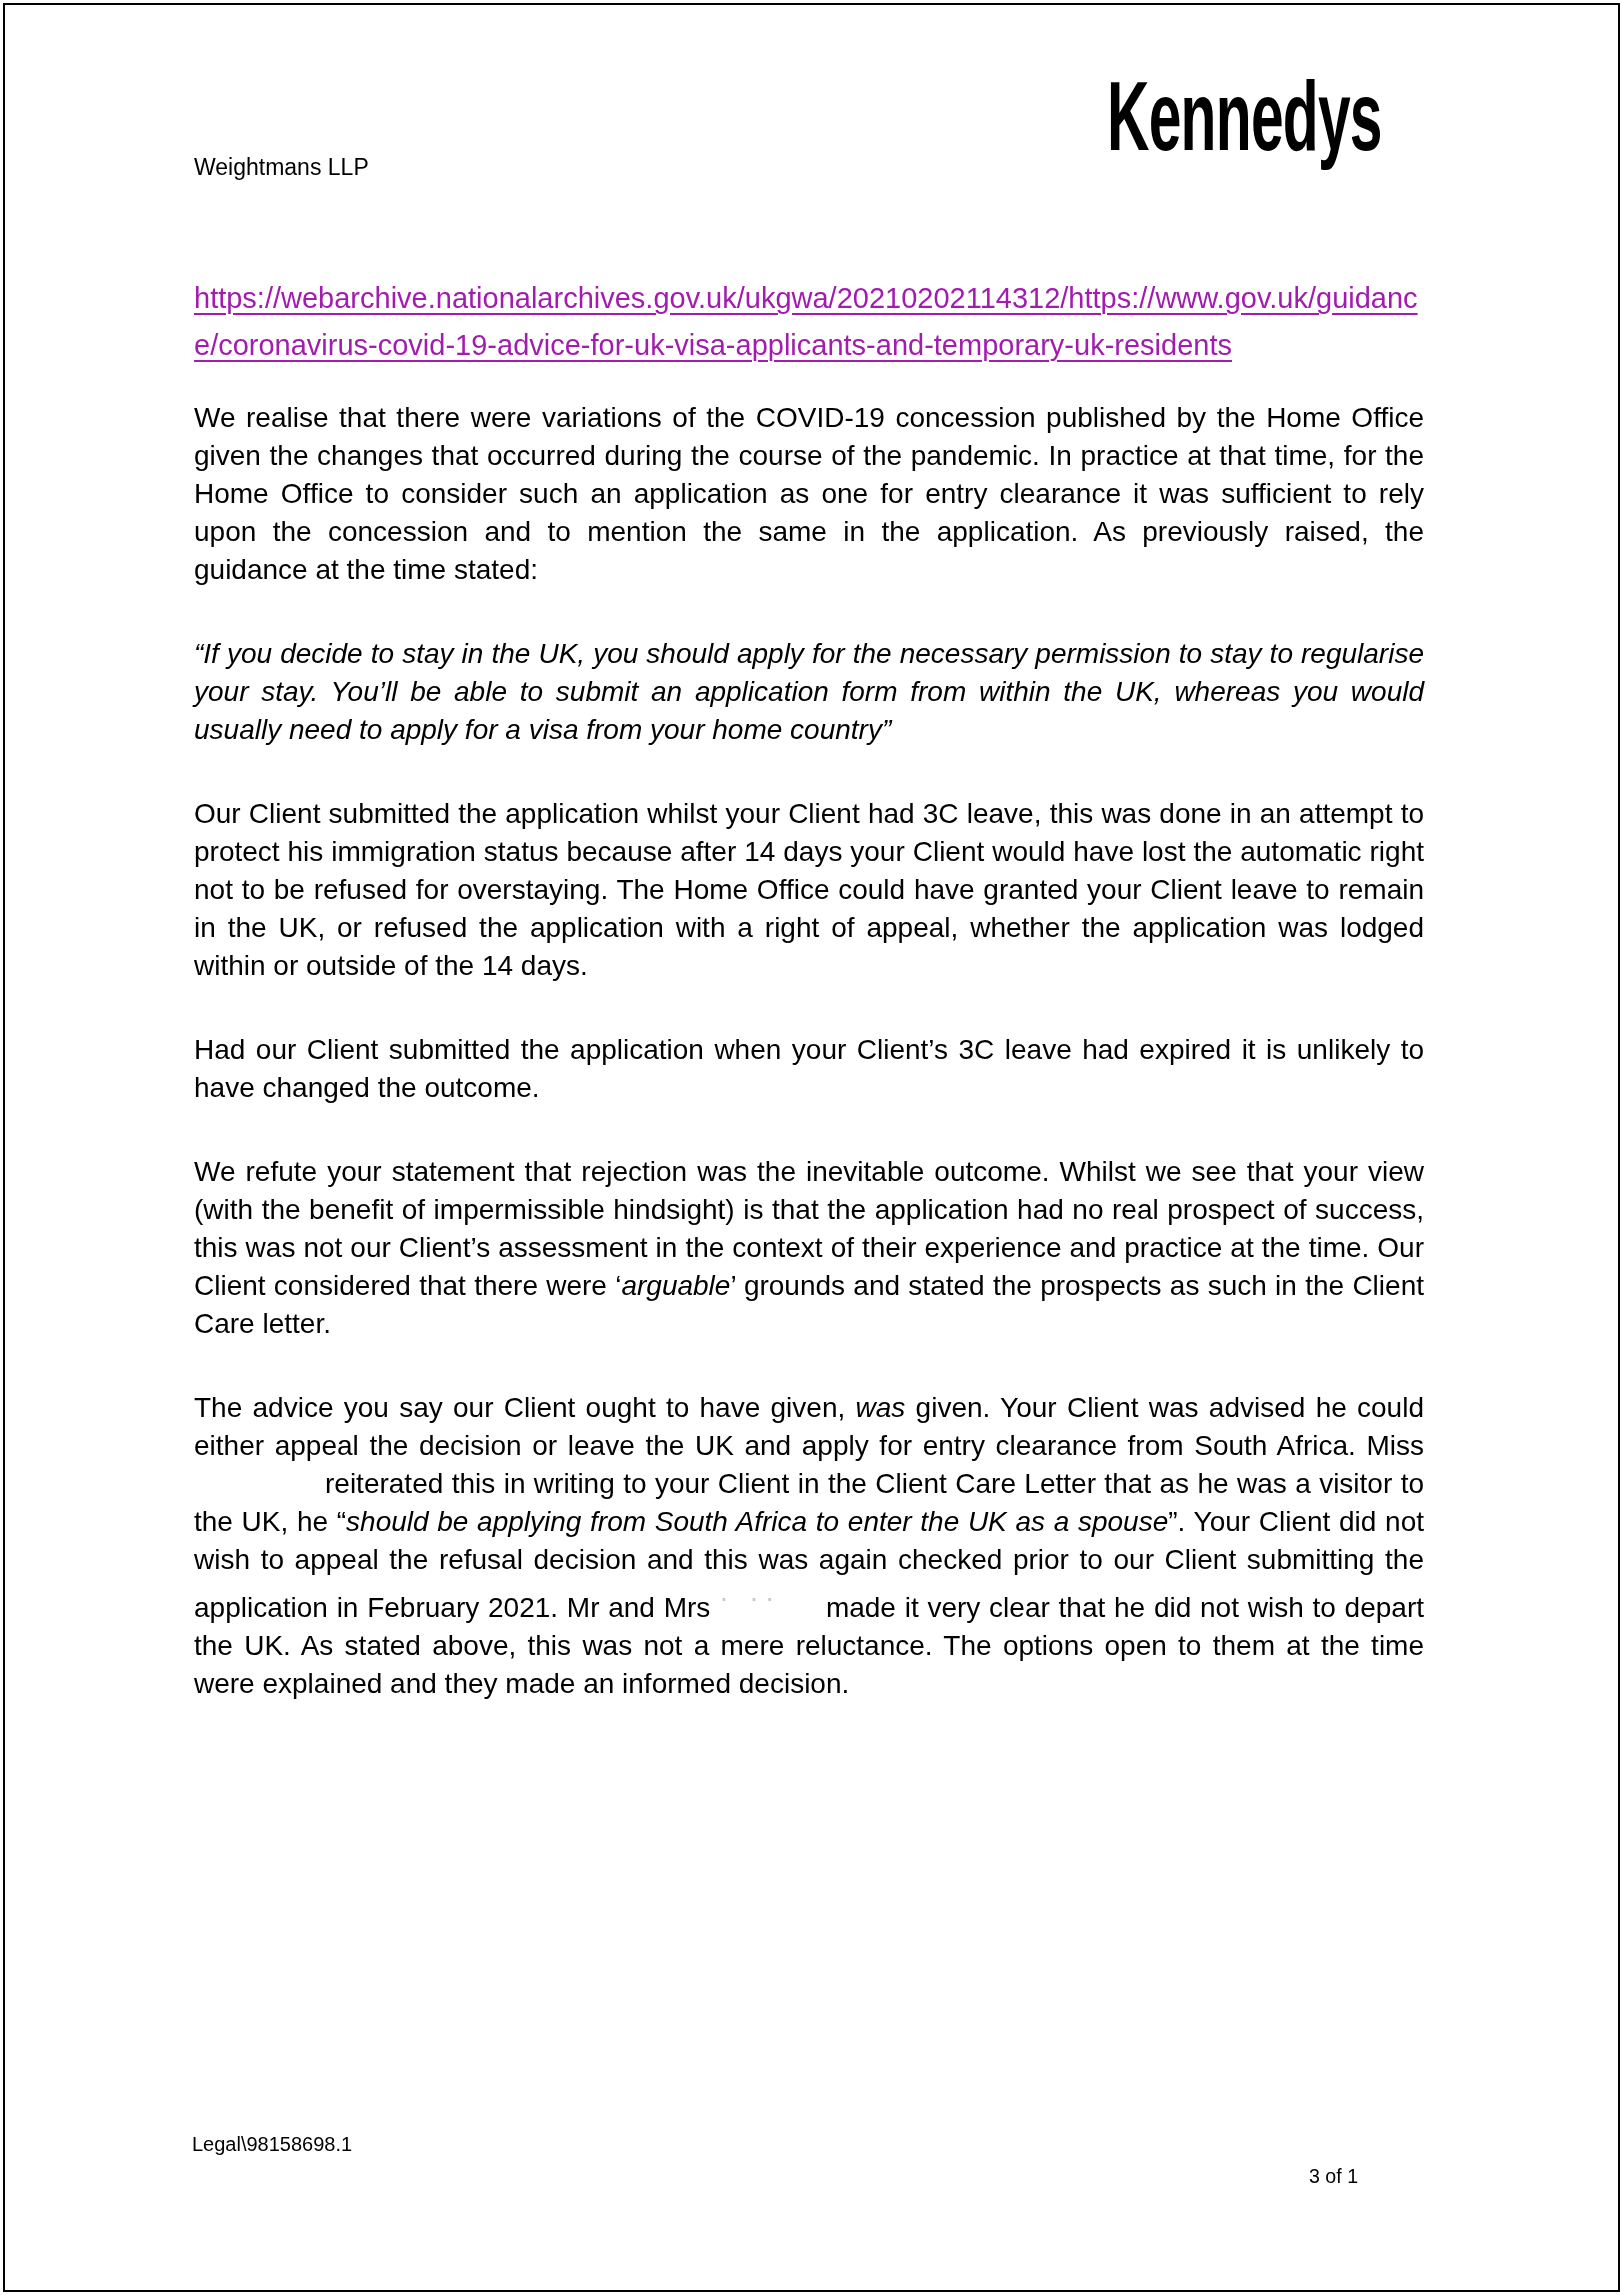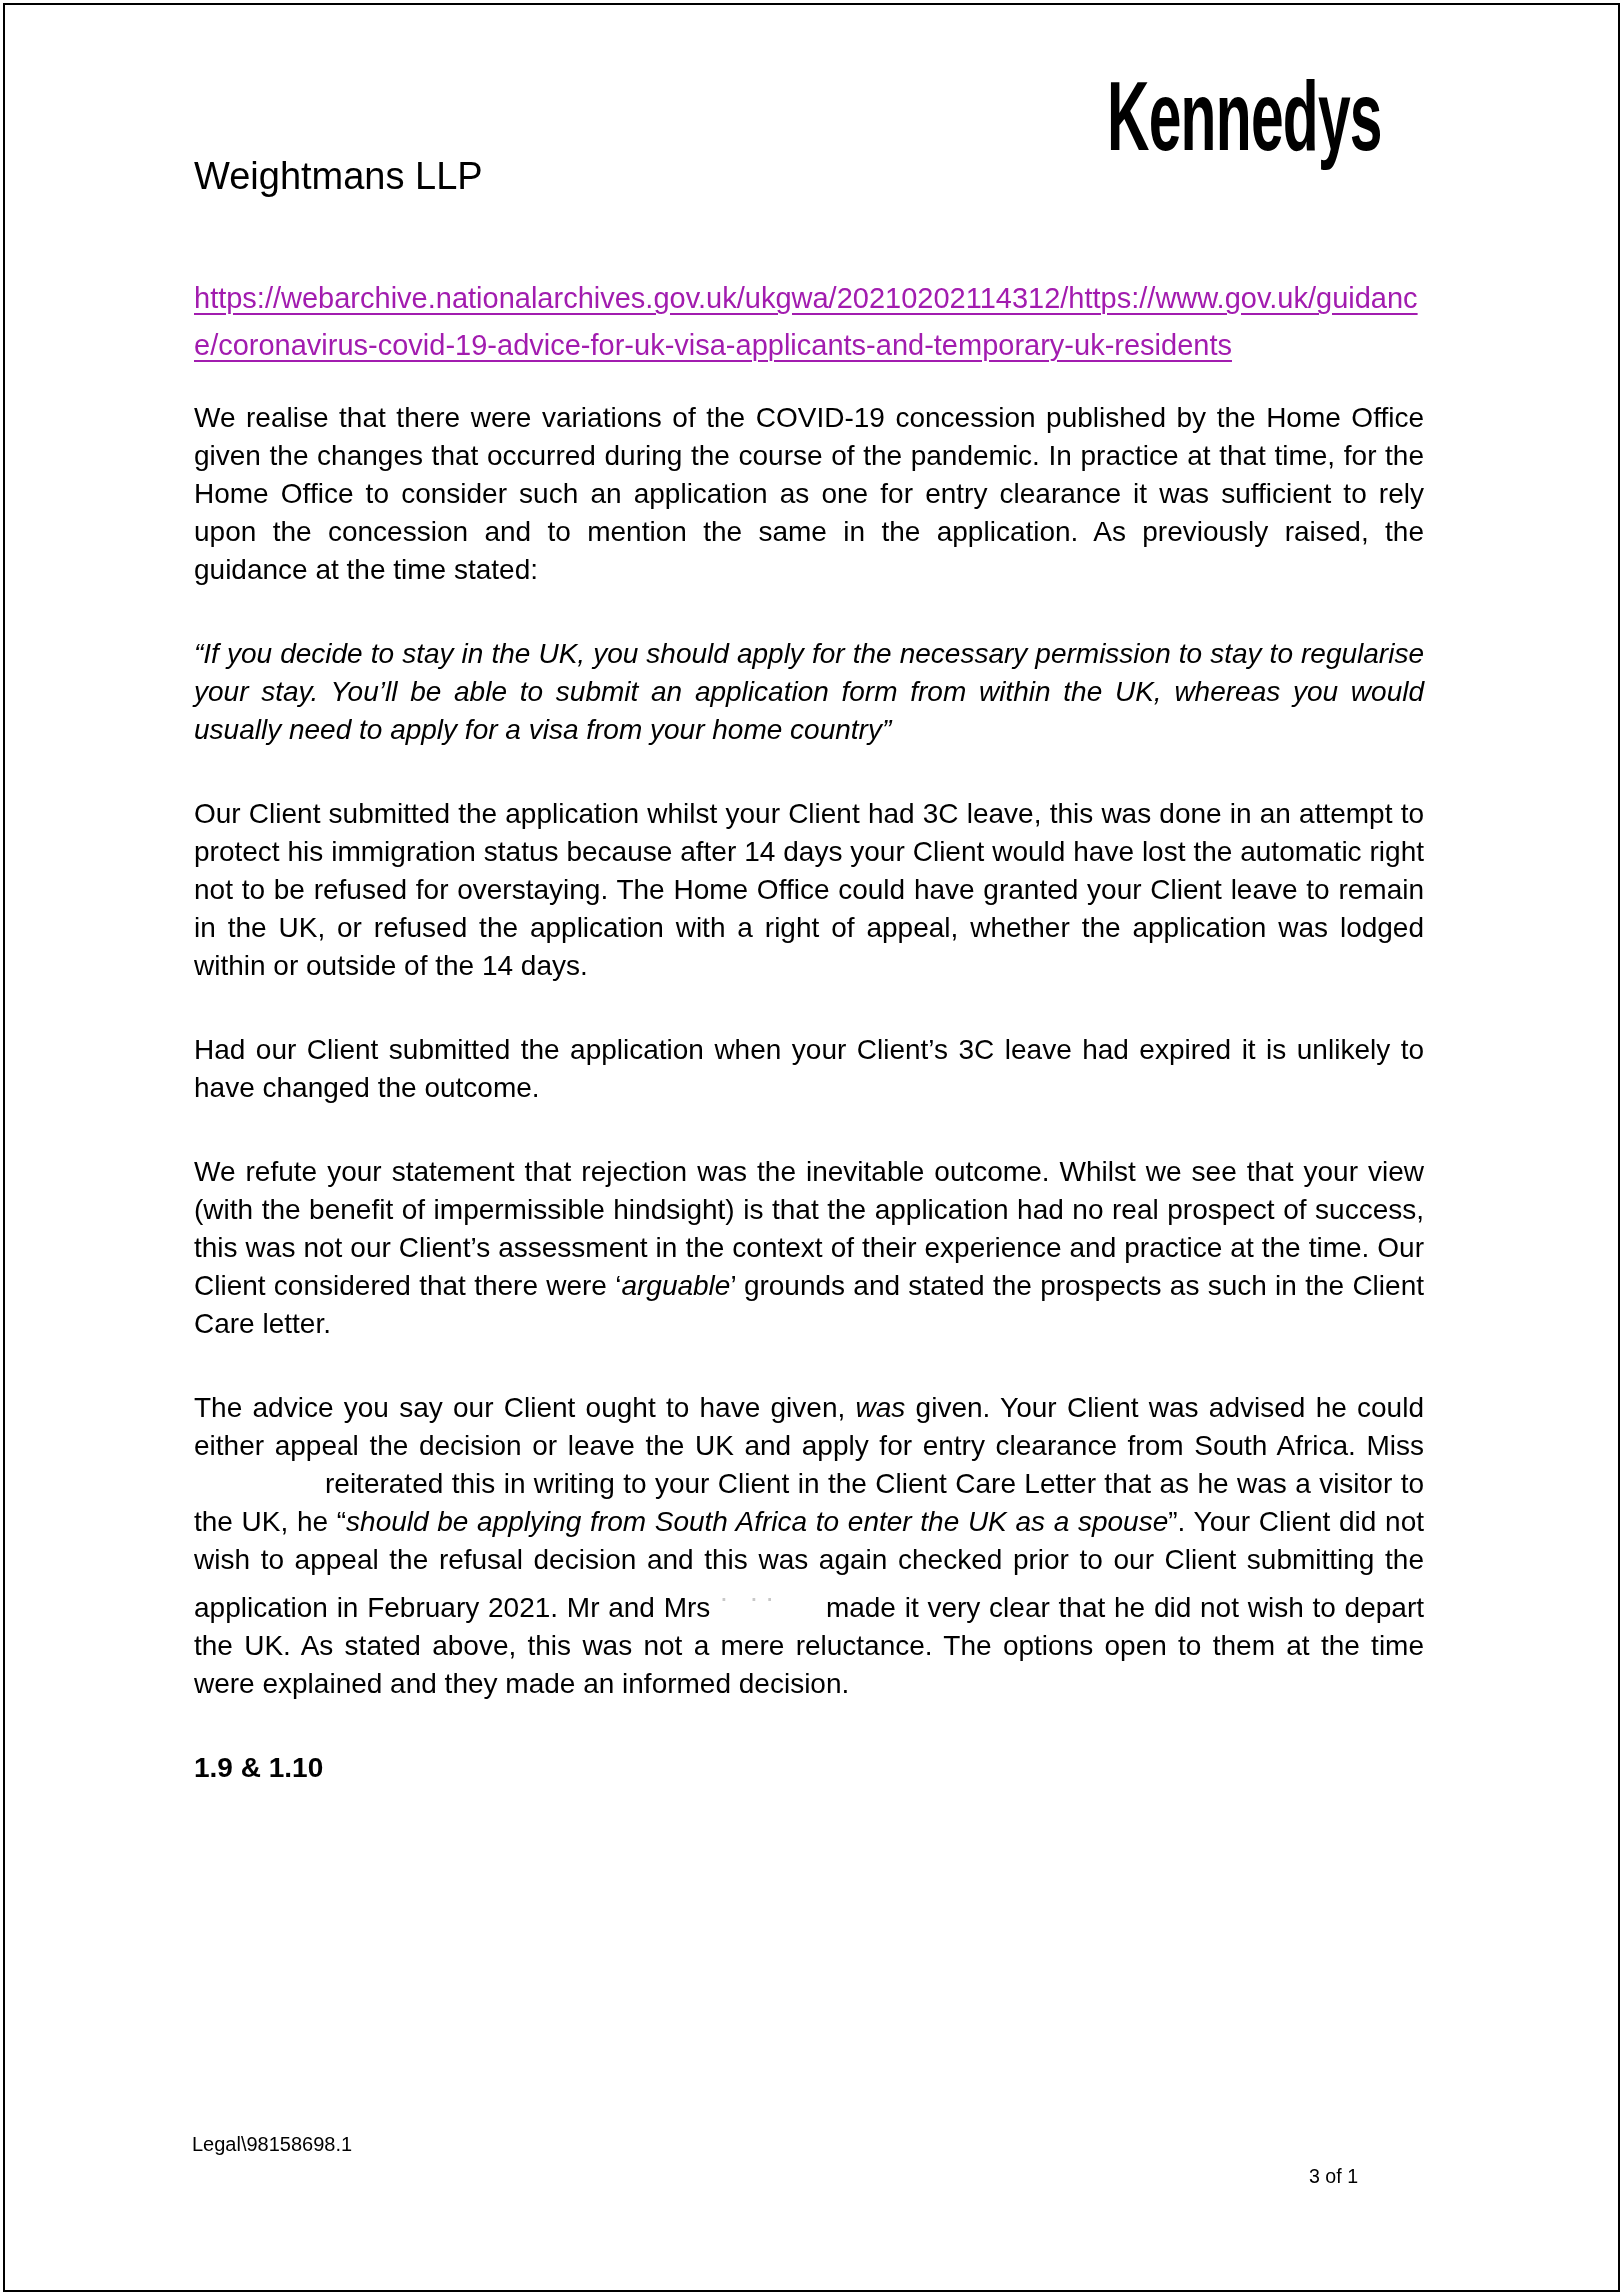--- a/index.html
+++ b/index.html
@@ -11,21 +11,21 @@
     color:#000000;
     overflow:hidden;
   }
   .page-border{
     position:absolute;inset:3.3px;
     border:2.6px solid #000000;
     pointer-events:none;
   }
   .recipient{
     position:absolute;left:194px;top:154px;
-    font-size:38px;line-height:1.2;
+    font-size:23px;line-height:1.2;
   }
   .logo{
     position:absolute;left:1107px;top:63px;
     font-size:98px;font-weight:bold;line-height:1.1;
     transform:scaleX(0.60);transform-origin:0 0;
     letter-spacing:-1.3px;
     white-space:nowrap;
   }
   .content{
     position:absolute;left:194px;top:275px;width:1238px;
@@ -76,20 +76,19 @@
 
     <p class="para"><span>We realise that there were variations of the COVID-19 concession published by the Home Office given the changes that occurred during the course of the pandemic. In practice at that time, for the Home Office to consider such an application as one for entry clearance it was sufficient to rely upon the concession and to mention the same in the application. As previously raised, the guidance at the time stated:</span></p>
     <p class="para"><span style="font-style: italic;">“If you decide to stay in the UK, you should apply for the necessary permission to stay to regularise your stay. You’ll be able to submit an application form from within the UK, whereas you would usually need to apply for a visa from your home country”</span></p>
     <p class="para"><span>Our Client submitted the application whilst your Client had 3C leave, this was done in an attempt to protect his immigration status because after 14 days your Client would have lost the automatic right not to be refused for overstaying. The Home Office could have granted your Client leave to remain in the UK, or refused the application with a right of appeal, whether the application was lodged within or outside of the 14 days.</span></p>
     <p class="para"><span>Had our Client submitted the application when your Client’s 3C leave had expired it is unlikely to have changed the outcome.</span></p>
 
 
     <p class="para"><span>We refute your statement that rejection was the inevitable outcome. Whilst we see that your view (with the benefit of impermissible hindsight) is that the application had no real prospect of success, this was not our Client’s assessment in the context of their experience and practice at the time. Our Client considered that there were ‘</span><span style="font-style: italic;">arguable</span><span>’ grounds and stated the prospects as such in the Client Care letter.</span></p>
     <p class="para"><span>The advice you say our Client ought to have given, </span><span style="font-style: italic;">was</span><span> given. Your Client was advised he could either appeal the decision or leave the UK and apply for entry clearance from South Africa. Miss</span><span class="redact-blank" style="width: 131px;"></span><span>reiterated this in writing to your Client in the Client Care Letter that as he was a visitor to the UK, he “</span><span style="font-style: italic;">should be applying from South Africa to enter the UK as a spouse</span><span>”. Your Client did not wish to appeal the refusal decision and this was again checked prior to our Client submitting the application in February 2021. Mr and Mrs </span><span class="redact-ghost" style="width: 98px;">· ··</span><span> made it very clear that he did not wish to depart the UK. As stated above, this was not a mere reluctance. The options open to them at the time were explained and they made an informed decision.</span></p>
 
-    <p class="heading">1.9 &amp; 1.10</p>
 
   </div>
 
   <div class="footer-ref">Legal\98158698.1</div>
   <div class="footer-page">3 of 1</div>
 </div>
 
 
 </body></html>

